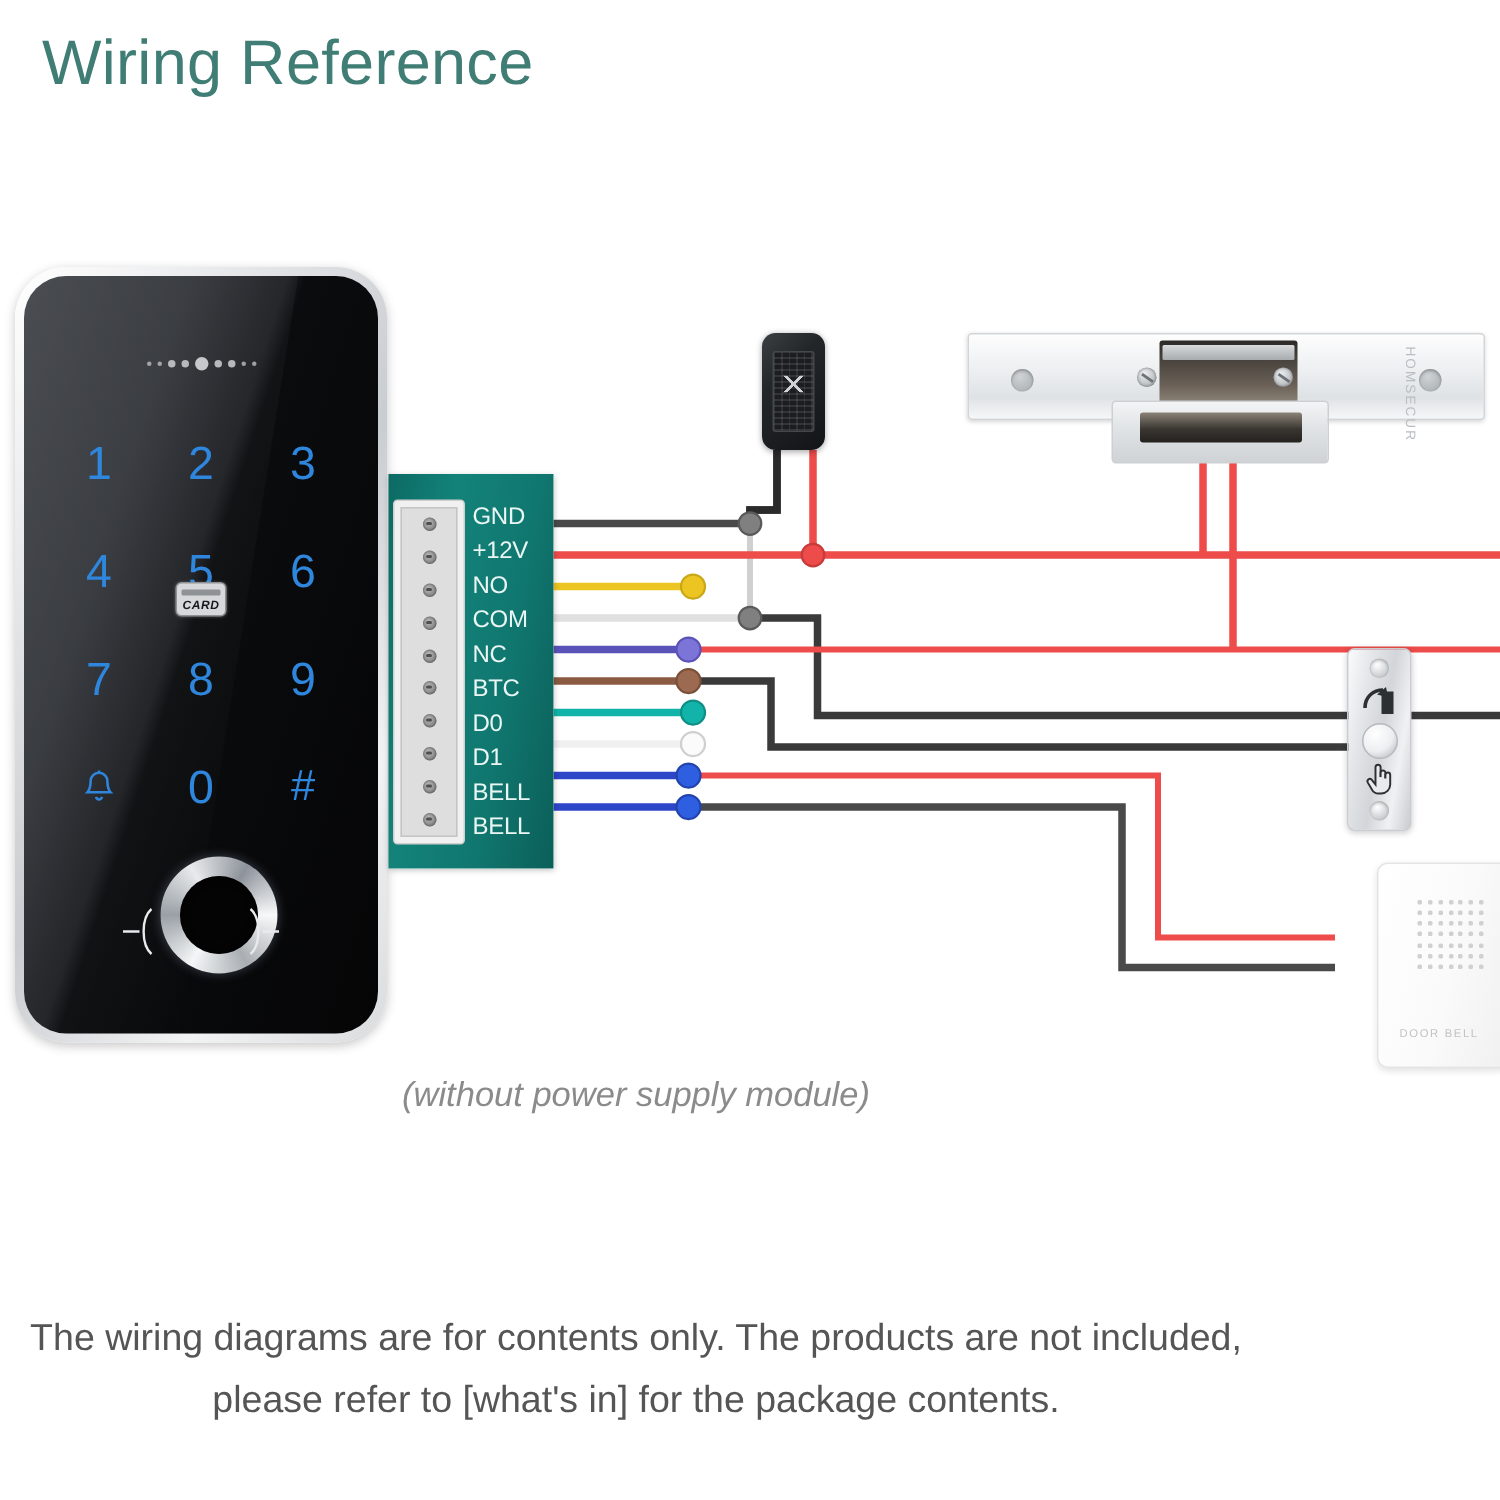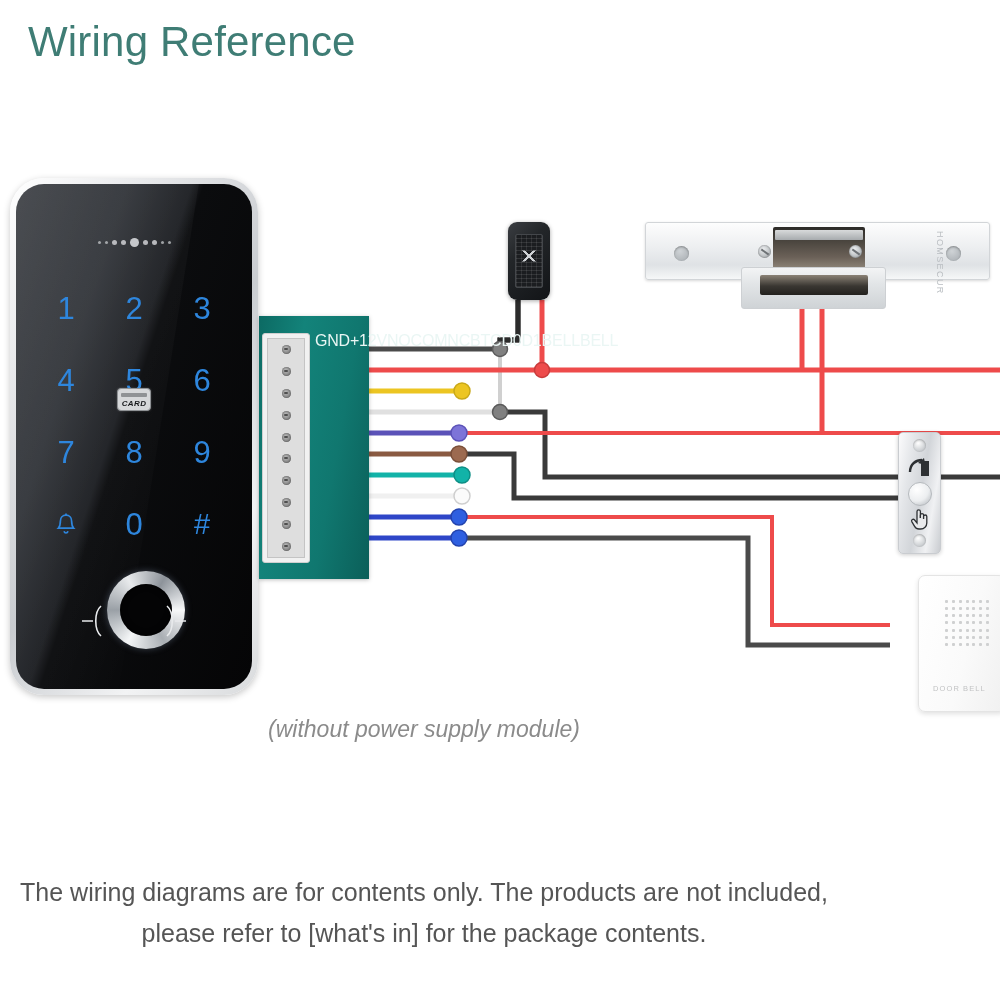--- a/index.html
+++ b/index.html
@@ -183,21 +183,21 @@
     content:"";
     position:absolute; left:2.5px; top:3px;
     width:4px; height:2px;
     background:#4f4f4f; border-radius:1px;
   }
   #term-labels {
     position: absolute;
     left: 56px; top: 17px;
     width: 52px; height: 230px;
     display: flex;
-    flex-direction: row;
+    flex-direction: column;
     justify-content: space-around;
   }
   .term-label {
     color: #eaf6f4;
     font-size: 16px;
     line-height: 1;
     letter-spacing: -0.2px;
     white-space: nowrap;
   }
 

